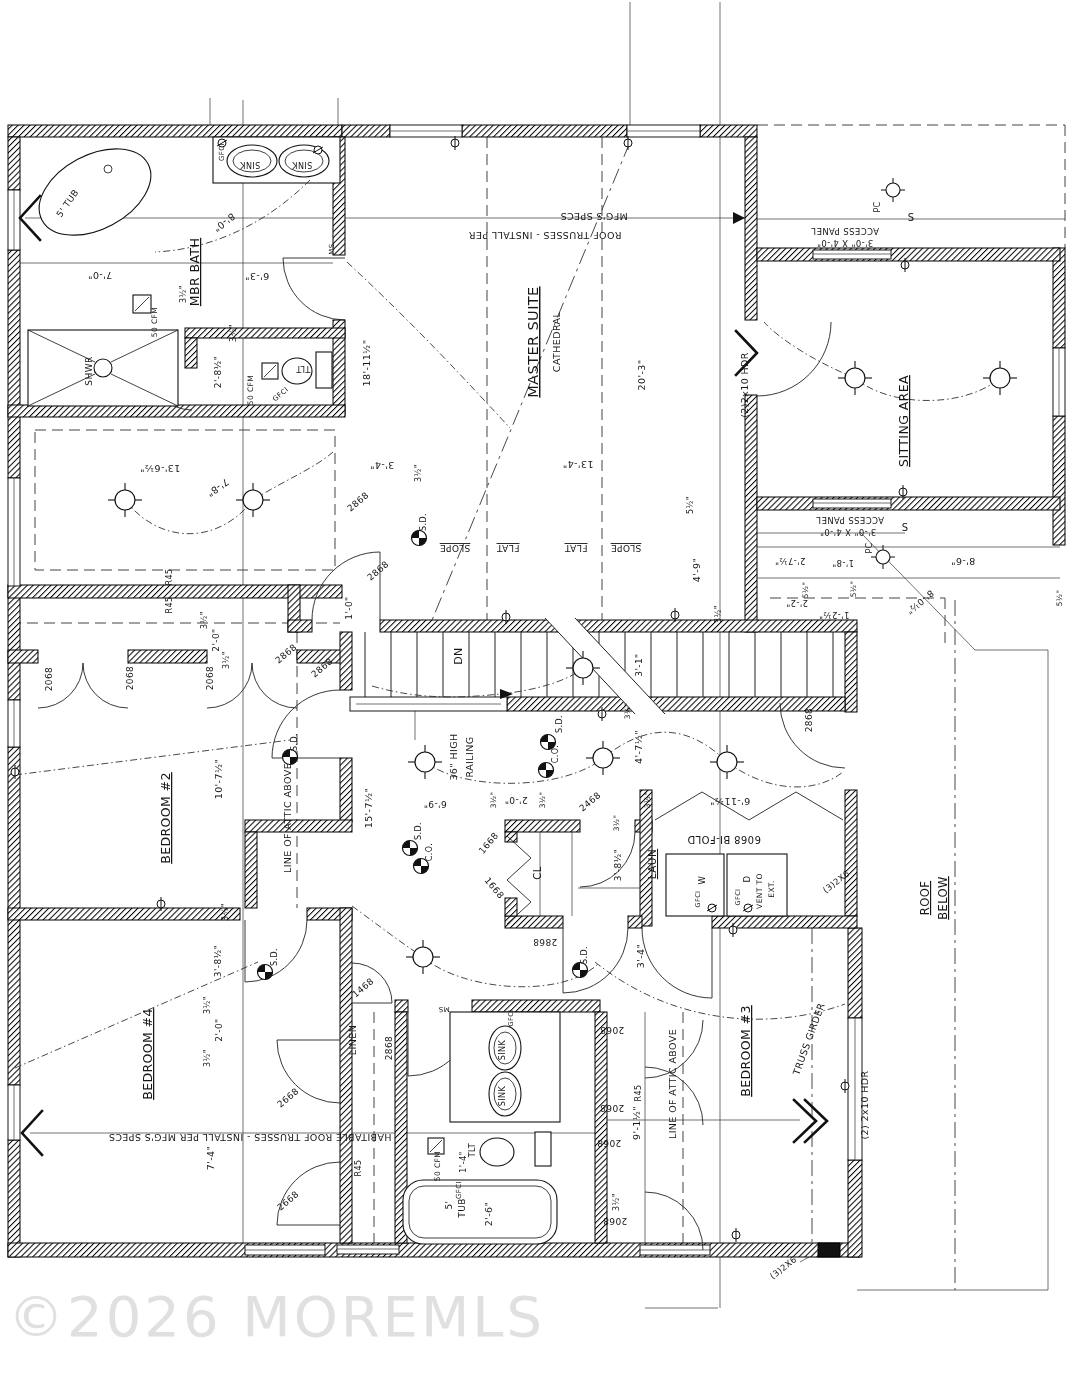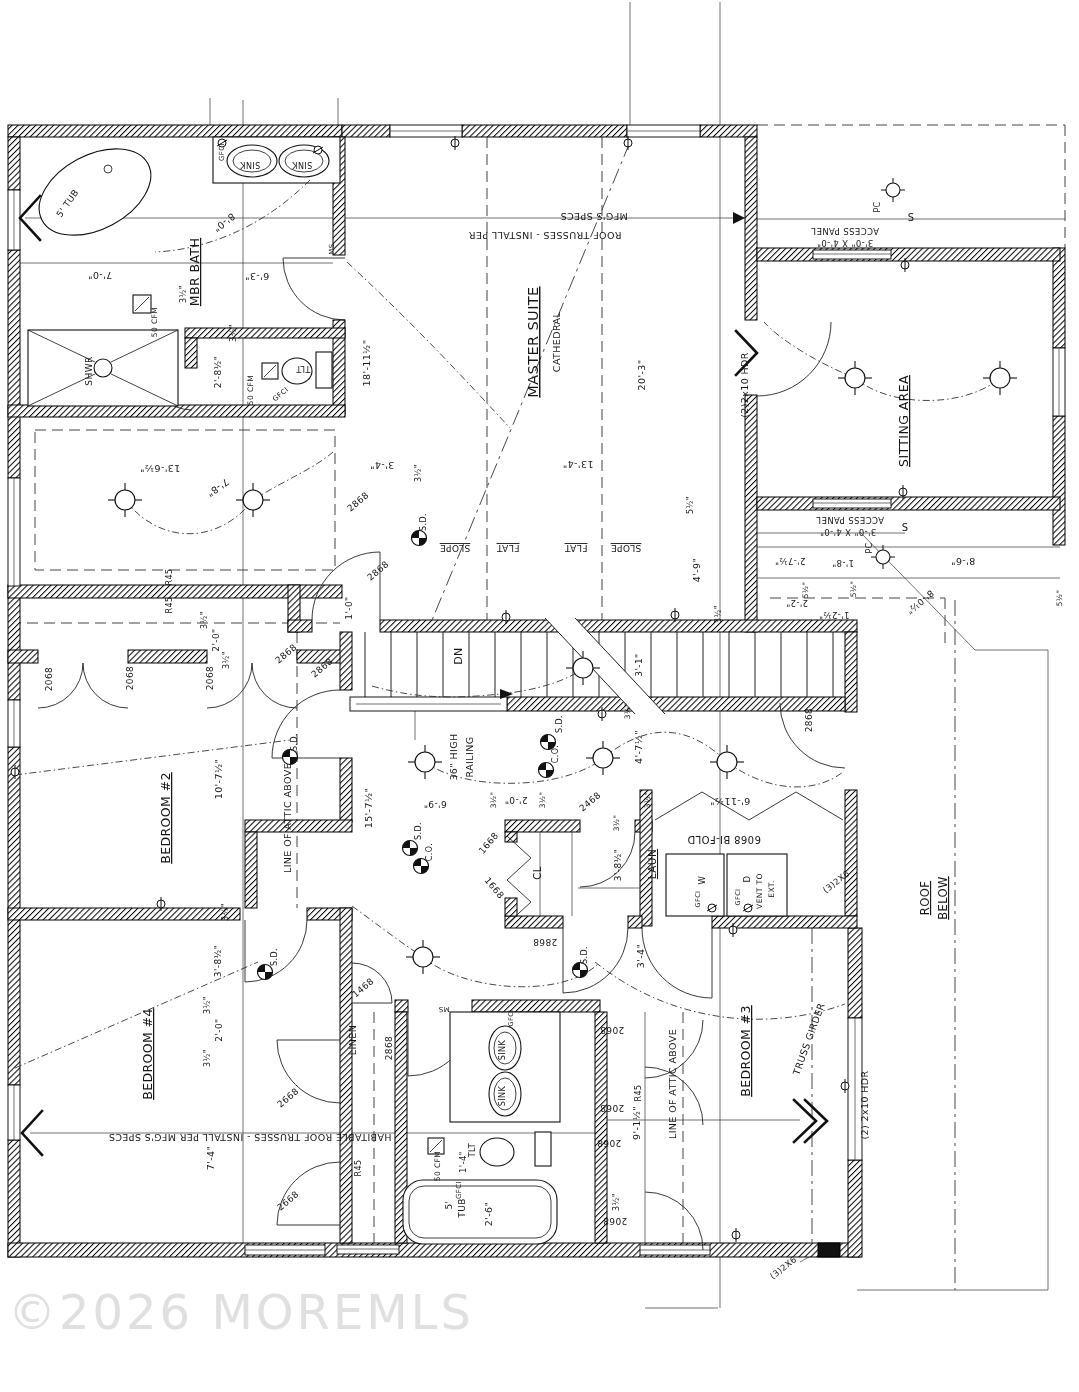--- a/index.html
+++ b/index.html
@@ -12,21 +12,21 @@
   .thin{stroke:#333;stroke-width:.7;fill:none;}
   .fix{stroke:#111;stroke-width:1.1;fill:#fff;}
   .fix2{stroke:#111;stroke-width:.8;fill:none;}
   .door{stroke:#222;stroke-width:.9;fill:none;}
   .dash{stroke:#444;stroke-width:1;fill:none;stroke-dasharray:11 6;}
   .dashdot{stroke:#333;stroke-width:.9;fill:none;stroke-dasharray:16 5 3 5;}
   .ew{stroke:#333;stroke-width:.9;fill:none;stroke-dasharray:7 3 1.5 3;}
   .stair{stroke:#222;stroke-width:1;fill:none;}
   .chev{stroke:#111;stroke-width:2.6;fill:none;stroke-linecap:square;}
   .tri{fill:#111;}
-  #watermark{position:absolute;left:8px;top:1284px;font-size:48px;color:#e0e0e0;letter-spacing:3px;font-family:"DejaVu Sans",sans-serif;}
+  #watermark{position:absolute;left:8px;top:1284px;font-size:56px;color:#e0e0e0;letter-spacing:3px;font-family:"DejaVu Sans",sans-serif;}
 </style>
 </head>
 <body>
 
 <div id="page">
 <svg width="1079" height="1392" viewBox="0 0 1079 1392">
   <defs>
     <pattern id="hatch" width="4.2" height="4.2" patternUnits="userSpaceOnUse" patternTransform="rotate(45)">
       <rect width="4.2" height="4.2" fill="#fff"></rect>
       <line x1="0" y1="0" x2="0" y2="4.2" stroke="#000" stroke-width="2"></line>

